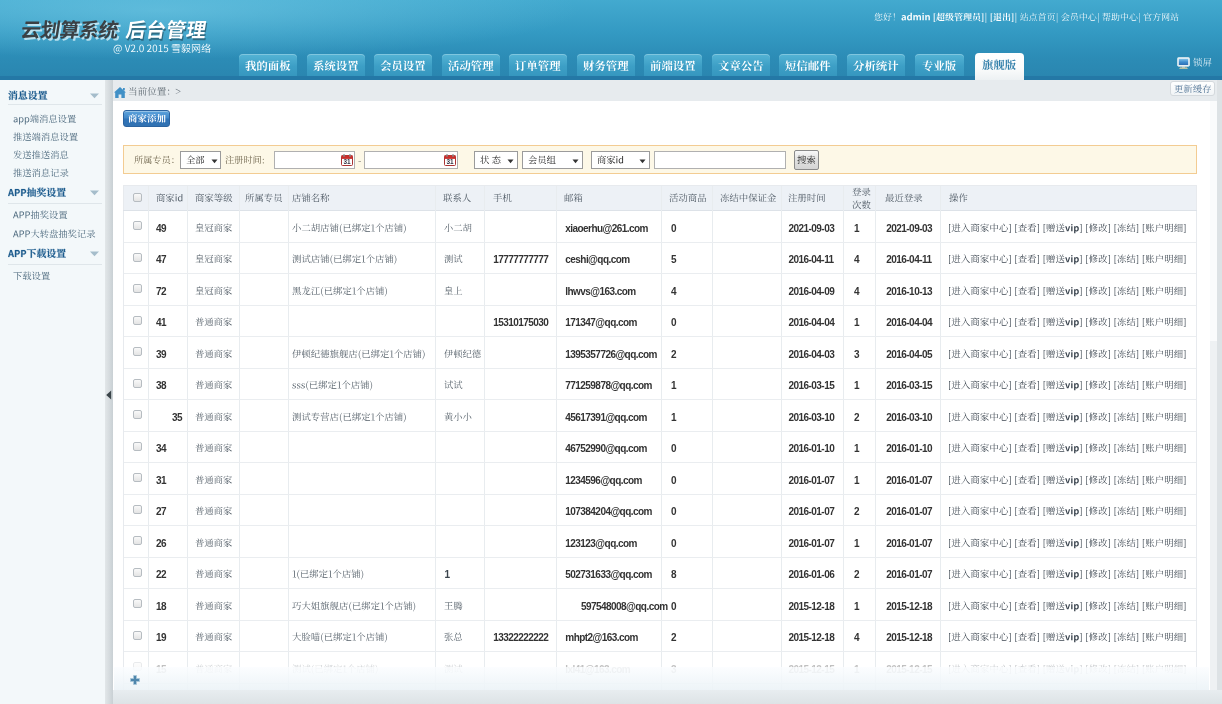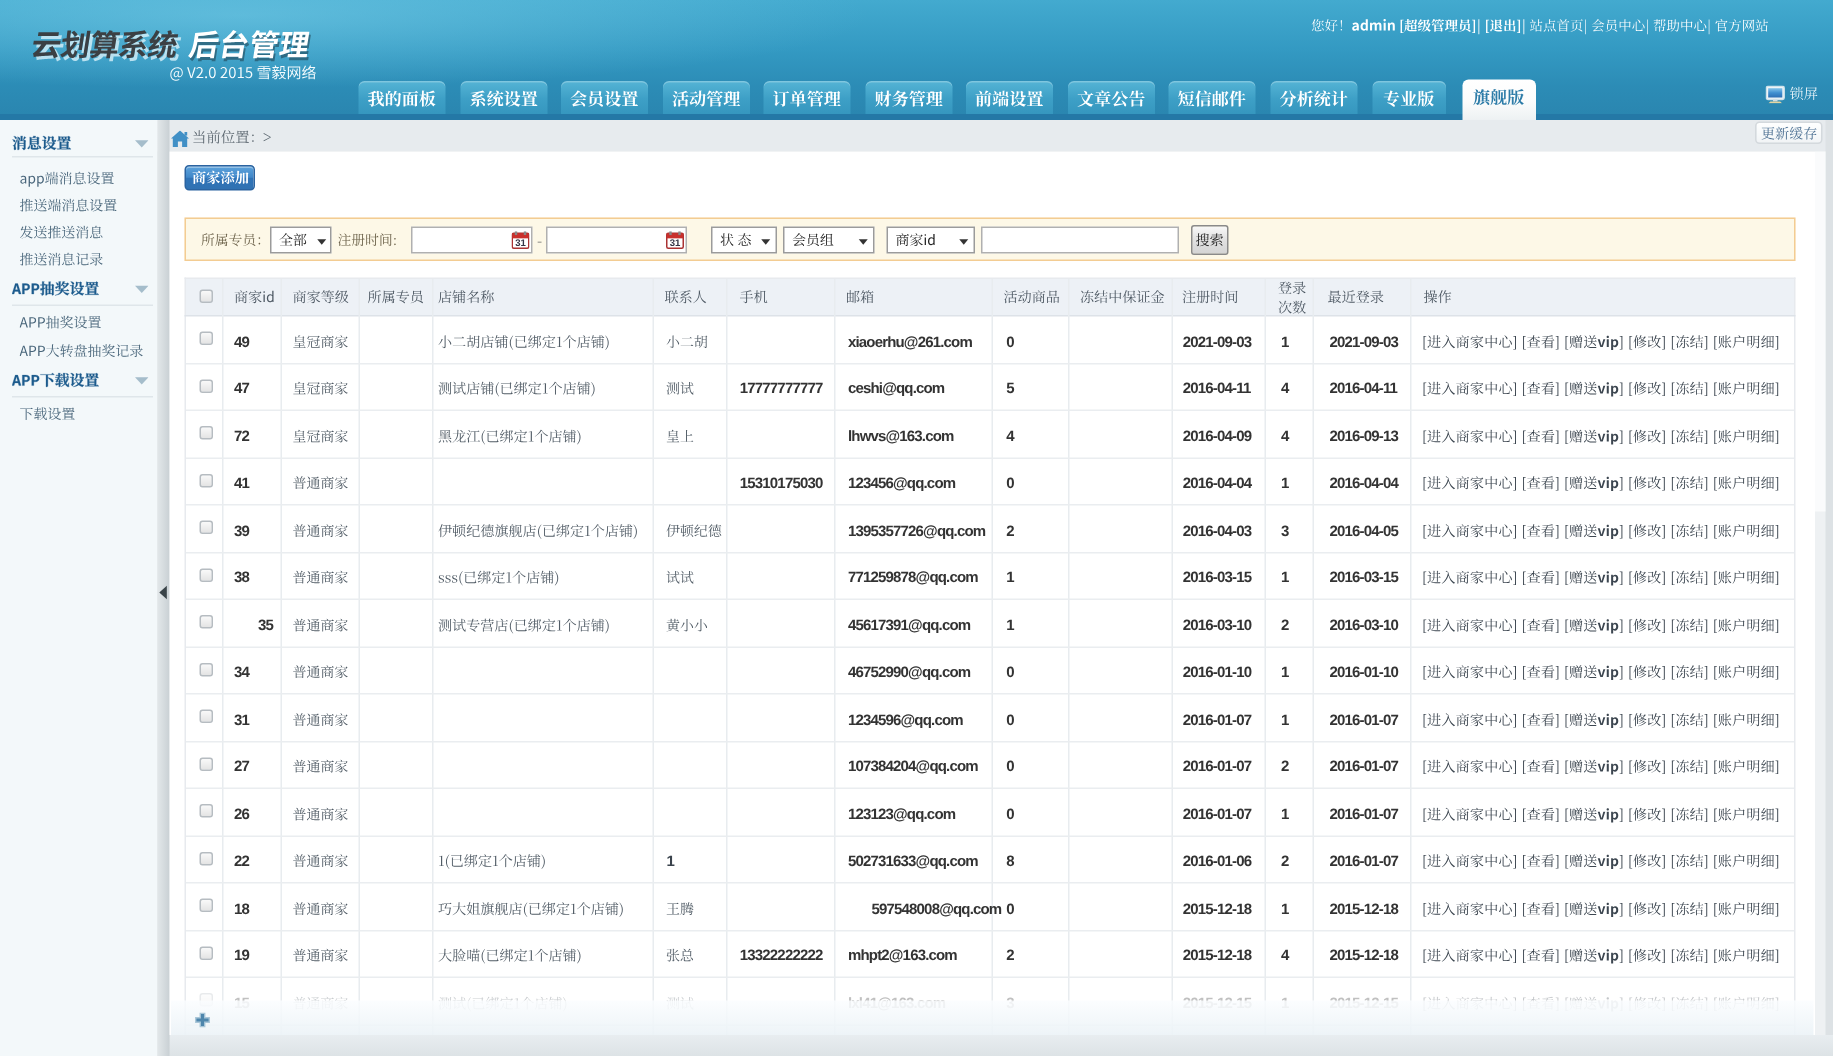--- a/index.html
+++ b/index.html
@@ -1080,21 +1080,21 @@
       <g transform="scale(0.009300,-0.009300)">
         <use href="#g154" x="0"></use>
         <use href="#g187" x="1000"></use>
       </g>
     </g>
   </svg>
 <div class="abs" style="left:565.3px;top:285.7px;font:bold 10.0px 'Liberation Sans',sans-serif;color:#333;letter-spacing:-0.55px;white-space:nowrap">lhwvs@163.com</div>
 <div class="abs" style="left:670.9px;top:285.7px;font:bold 10.0px 'Liberation Sans',sans-serif;color:#333;letter-spacing:-0.55px;white-space:nowrap">4</div>
 <div class="abs" style="left:788.5px;top:285.7px;font:bold 10.0px 'Liberation Sans',sans-serif;color:#333;letter-spacing:-0.55px;white-space:nowrap">2016-04-09</div>
 <div class="abs" style="left:854.0px;top:285.7px;font:bold 10.0px 'Liberation Sans',sans-serif;color:#333;letter-spacing:-0.55px;white-space:nowrap">4</div>
-<div class="abs" style="left:886.3px;top:285.7px;font:bold 10.0px 'Liberation Sans',sans-serif;color:#333;letter-spacing:-0.55px;white-space:nowrap">2016-09-13</div>
+<div class="abs" style="left:886.3px;top:285.7px;font:bold 10.0px 'Liberation Sans',sans-serif;color:#333;letter-spacing:-0.55px;white-space:nowrap">2016-10-13</div>
 <svg class="abs" fill="#3c4650" style="left:947.9px;top:279.6px" width="245" height="22">
     <g transform="translate(0,14.37)">
       <g transform="scale(0.009400,-0.009400)">
         <use href="#g166" x="0"></use>
         <use href="#g167" x="357"></use>
         <use href="#g168" x="1370"></use>
         <use href="#g119" x="2382"></use>
         <use href="#g120" x="3395"></use>
         <use href="#g49" x="4408"></use>
         <use href="#g50" x="5421"></use>
@@ -1137,21 +1137,21 @@
     <g transform="translate(0,14.33)">
       <g transform="scale(0.009300,-0.009300)">
         <use href="#g188" x="0"></use>
         <use href="#g189" x="1000"></use>
         <use href="#g119" x="2000"></use>
         <use href="#g120" x="3000"></use>
       </g>
     </g>
   </svg>
 <div class="abs" style="left:493.2px;top:317.2px;font:bold 10.0px 'Liberation Sans',sans-serif;color:#333;letter-spacing:-0.55px;white-space:nowrap">15310175030</div>
-<div class="abs" style="left:565.3px;top:317.2px;font:bold 10.0px 'Liberation Sans',sans-serif;color:#333;letter-spacing:-0.55px;white-space:nowrap">123456@qq.com</div>
+<div class="abs" style="left:565.3px;top:317.2px;font:bold 10.0px 'Liberation Sans',sans-serif;color:#333;letter-spacing:-0.55px;white-space:nowrap">171347@qq.com</div>
 <div class="abs" style="left:670.9px;top:317.2px;font:bold 10.0px 'Liberation Sans',sans-serif;color:#333;letter-spacing:-0.55px;white-space:nowrap">0</div>
 <div class="abs" style="left:788.5px;top:317.2px;font:bold 10.0px 'Liberation Sans',sans-serif;color:#333;letter-spacing:-0.55px;white-space:nowrap">2016-04-04</div>
 <div class="abs" style="left:854.0px;top:317.2px;font:bold 10.0px 'Liberation Sans',sans-serif;color:#333;letter-spacing:-0.55px;white-space:nowrap">1</div>
 <div class="abs" style="left:886.3px;top:317.2px;font:bold 10.0px 'Liberation Sans',sans-serif;color:#333;letter-spacing:-0.55px;white-space:nowrap">2016-04-04</div>
 <svg class="abs" fill="#3c4650" style="left:947.9px;top:311.1px" width="245" height="22">
     <g transform="translate(0,14.37)">
       <g transform="scale(0.009400,-0.009400)">
         <use href="#g166" x="0"></use>
         <use href="#g167" x="357"></use>
         <use href="#g168" x="1370"></use>

